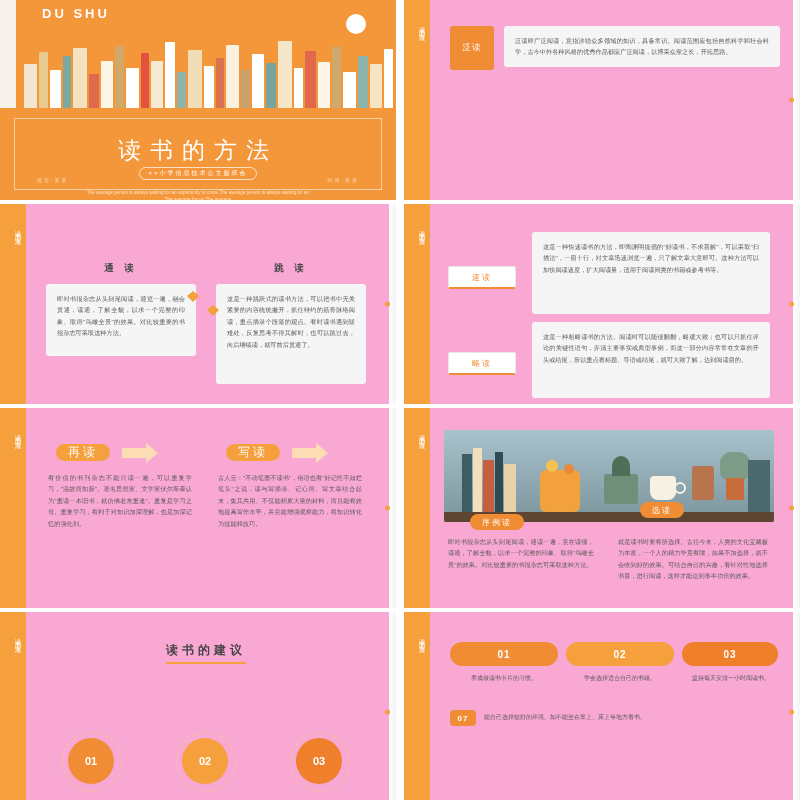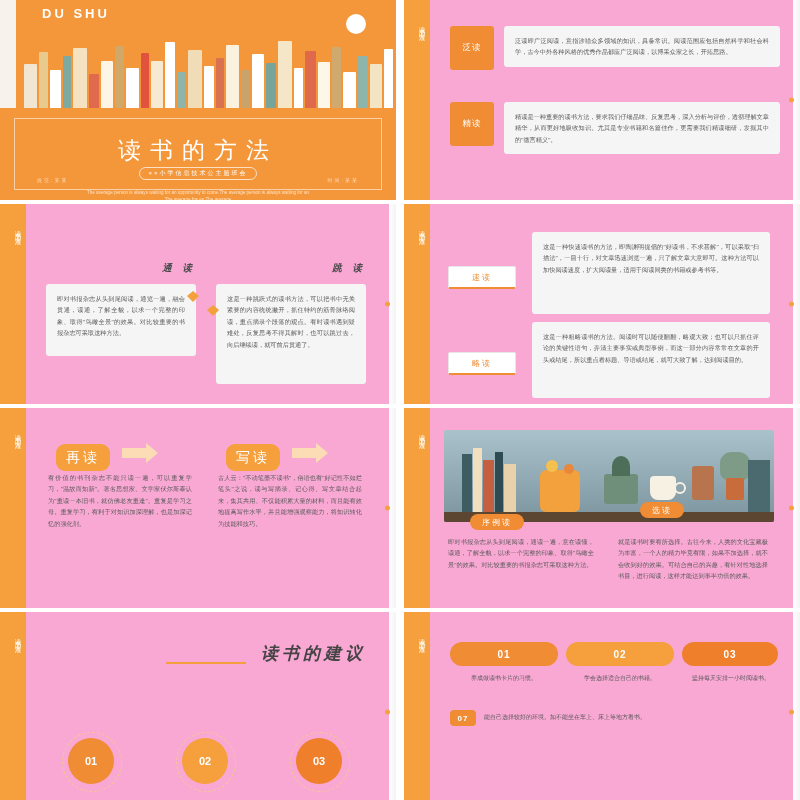--- a/index.html
+++ b/index.html
@@ -92,22 +92,22 @@
     padding:0 22px;color:#ffdcb7;font-size:5px;letter-spacing:2px;
   }
 
   
   .pbox{
     position:absolute;background:#f5f5f5;border-radius:3px;
     font-size:6.2px;line-height:1.85;color:#5a5a5a;
     padding:9px 11px;box-sizing:border-box;text-align:justify;
   }
   .head-ctr{
-    position:absolute;text-align:right;color:#4a4a4a;
-    font-size:9.5px;letter-spacing:4px;font-weight:bold;font-style:italic;
+    position:absolute;text-align:center;color:#4a4a4a;
+    font-size:9.5px;letter-spacing:4px;font-weight:bold;
   }
 
   
   .s2row{position:absolute;display:flex;align-items:flex-start;}
   .s2label{
     width:44px;min-height:44px;background:#f08c33;color:#fff;border-radius:3px;
     display:flex;align-items:center;justify-content:center;
     font-size:8.5px;letter-spacing:1px;line-height:1.3;text-align:center;
     flex:0 0 44px;
   }
@@ -115,23 +115,23 @@
   
   .lbl-box{
     position:absolute;width:66px;height:20px;background:#fff;
     border:1px solid #e7e7e7;border-bottom:2px solid #f08c33;
     border-radius:2px;display:flex;align-items:center;justify-content:center;
     font-size:8px;color:#f08c33;letter-spacing:2px;
   }
 
   
   .arrow-tag{
-    position:absolute;height:27px;background:#f5a03c;color:#fff;
+    position:absolute;height:17px;background:#f5a03c;color:#fff;
     border-radius:9px;display:flex;align-items:center;justify-content:center;
-    font-size:14px;letter-spacing:3px;
+    font-size:12px;letter-spacing:3px;
   }
 
   
   .photo{
     position:absolute;border-radius:2px;overflow:hidden;
     background:linear-gradient(180deg,#bcd2d8 0%,#9fb9c4 40%,#6a7f86 100%);
   }
   .ph-el{position:absolute;}
 
   .rtag{
@@ -226,24 +226,20 @@
     <div class="lbar">
       <div class="vtext">读书的方法</div>
     </div>
     <div class="page-side"></div>
 
     <div class="s2row" style="left:46px;top:26px;width:330px;">
       <div class="s2label">泛读</div>
       <div class="pbox" style="position:relative;left:10px;width:276px;background:#f5f5f5;">泛读即广泛阅读，意指涉猎众多领域的知识，具备常识。阅读范围应包括自然科学和社会科学，古今中外各种风格的优秀作品都应广泛阅读，以博采众家之长，开拓思路。</div>
     </div>
 
-    <div class="s2row" style="left:46px;top:102px;width:330px;">
-      <div class="s2label">精读</div>
-      <div class="pbox" style="position:relative;left:10px;width:276px;background:#f5f5f5;">精读是一种重要的读书方法，要求我们仔细品味、反复思考，深入分析与评价，透彻理解文章精华，从而更好地吸收知识。尤其是专业书籍和名篇佳作，更需要我们精读细研，发掘其中的"微言精义"。</div>
-    </div>
     <div class="rdot"></div>
   </div>
 
   <div class="slide">
     <div class="lbar">
       <div class="vtext">读书的方法</div>
     </div>
     <div class="page-side"></div>
 
     <div class="head-ctr" style="left:46px;top:58px;width:150px;">通 读</div>
@@ -330,21 +326,21 @@
     <div class="pbox" style="left:212px;top:128px;width:154px;height:68px;background:transparent;padding:0 2px;">就是读书时要有所选择。古往今来，人类的文化宝藏极为丰富，一个人的精力毕竟有限，如果不加选择，就不会收到好的效果。可结合自己的兴趣，有针对性地选择书目，进行阅读，这样才能达到事半功倍的效果。</div>
     <div class="rdot"></div>
   </div>
 
   <div class="slide">
     <div class="lbar">
       <div class="vtext">读书的方法</div>
     </div>
     <div class="page-side"></div>
 
-    <div class="head-ctr" style="left:46px;top:30px;width:320px;font-size:17px;color:#444;">读书的建议</div>
+    <div class="head-ctr" style="left:46px;top:30px;width:320px;font-size:12px;color:#444;">读书的建议</div>
     <div class="ul-line" style="left:166px;top:50px;width:80px;"></div>
 
     <div class="circ-ring" style="left:62px;top:120px;"></div>
     <div class="circ" style="left:68px;top:126px;background:#f08c33;">01</div>
 
     <div class="circ-ring" style="left:176px;top:120px;"></div>
     <div class="circ" style="left:182px;top:126px;background:#f5a03c;">02</div>
 
     <div class="circ-ring" style="left:290px;top:120px;"></div>
     <div class="circ" style="left:296px;top:126px;background:#ef7f2b;">03</div>

